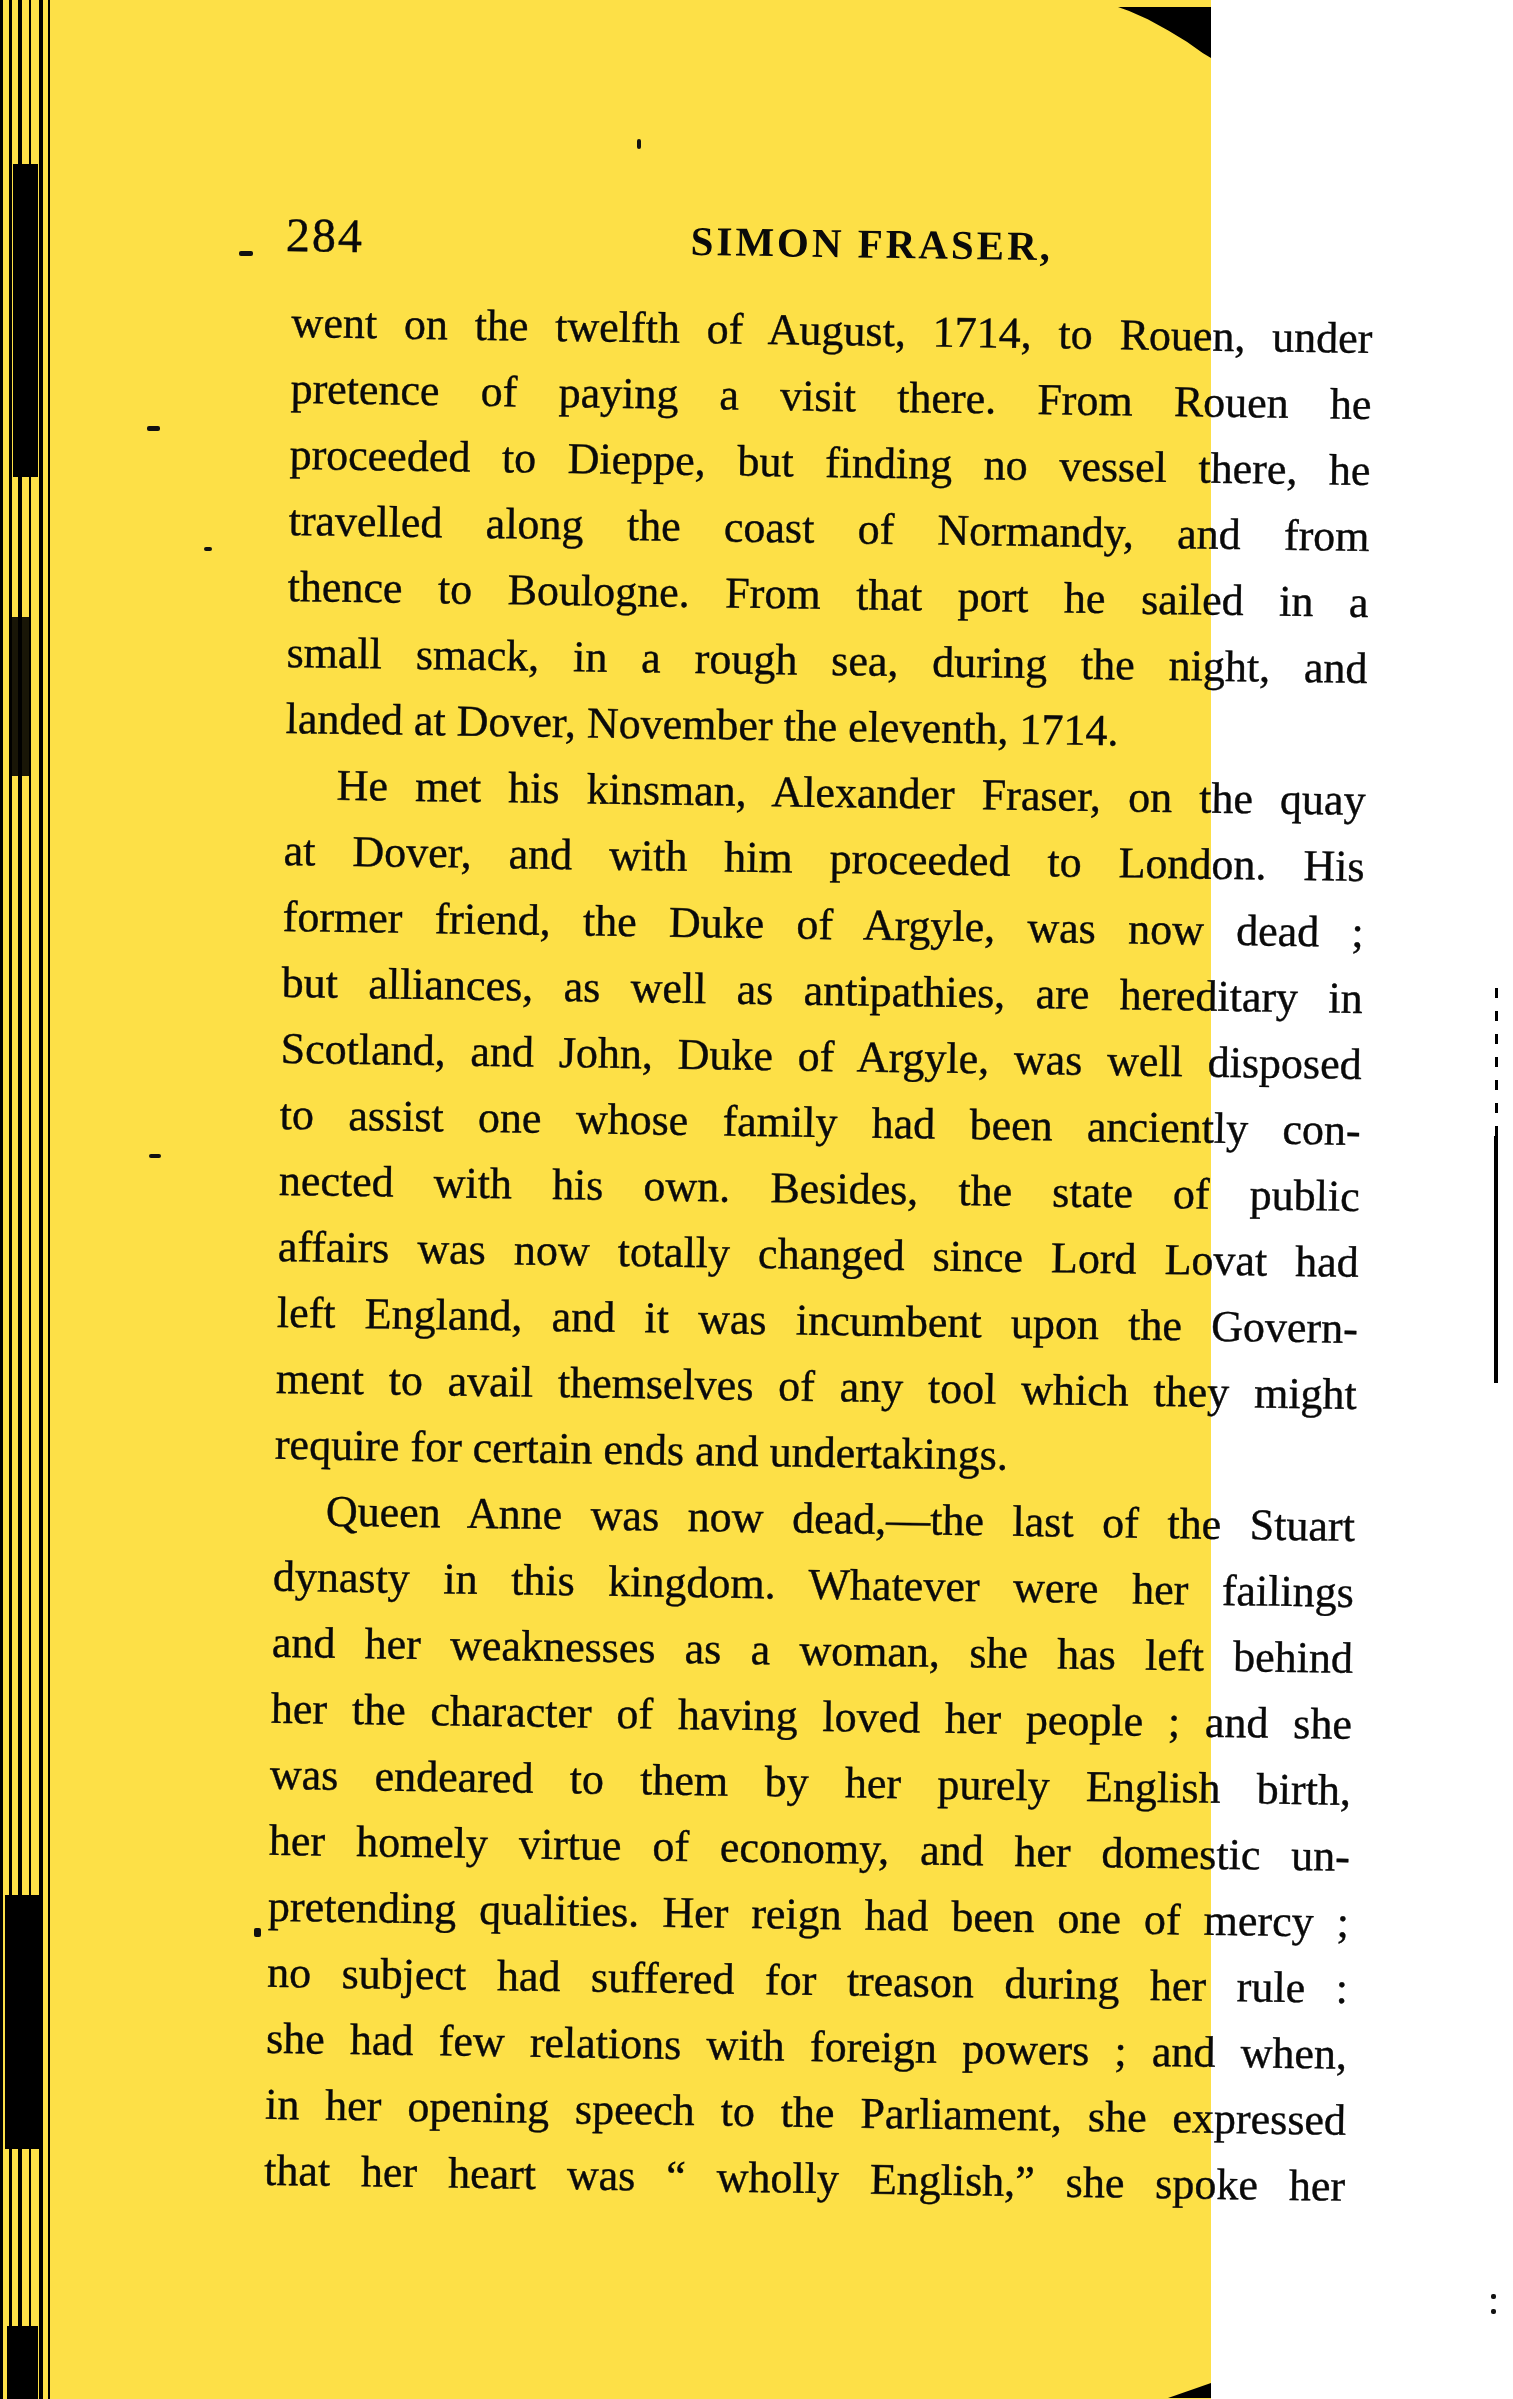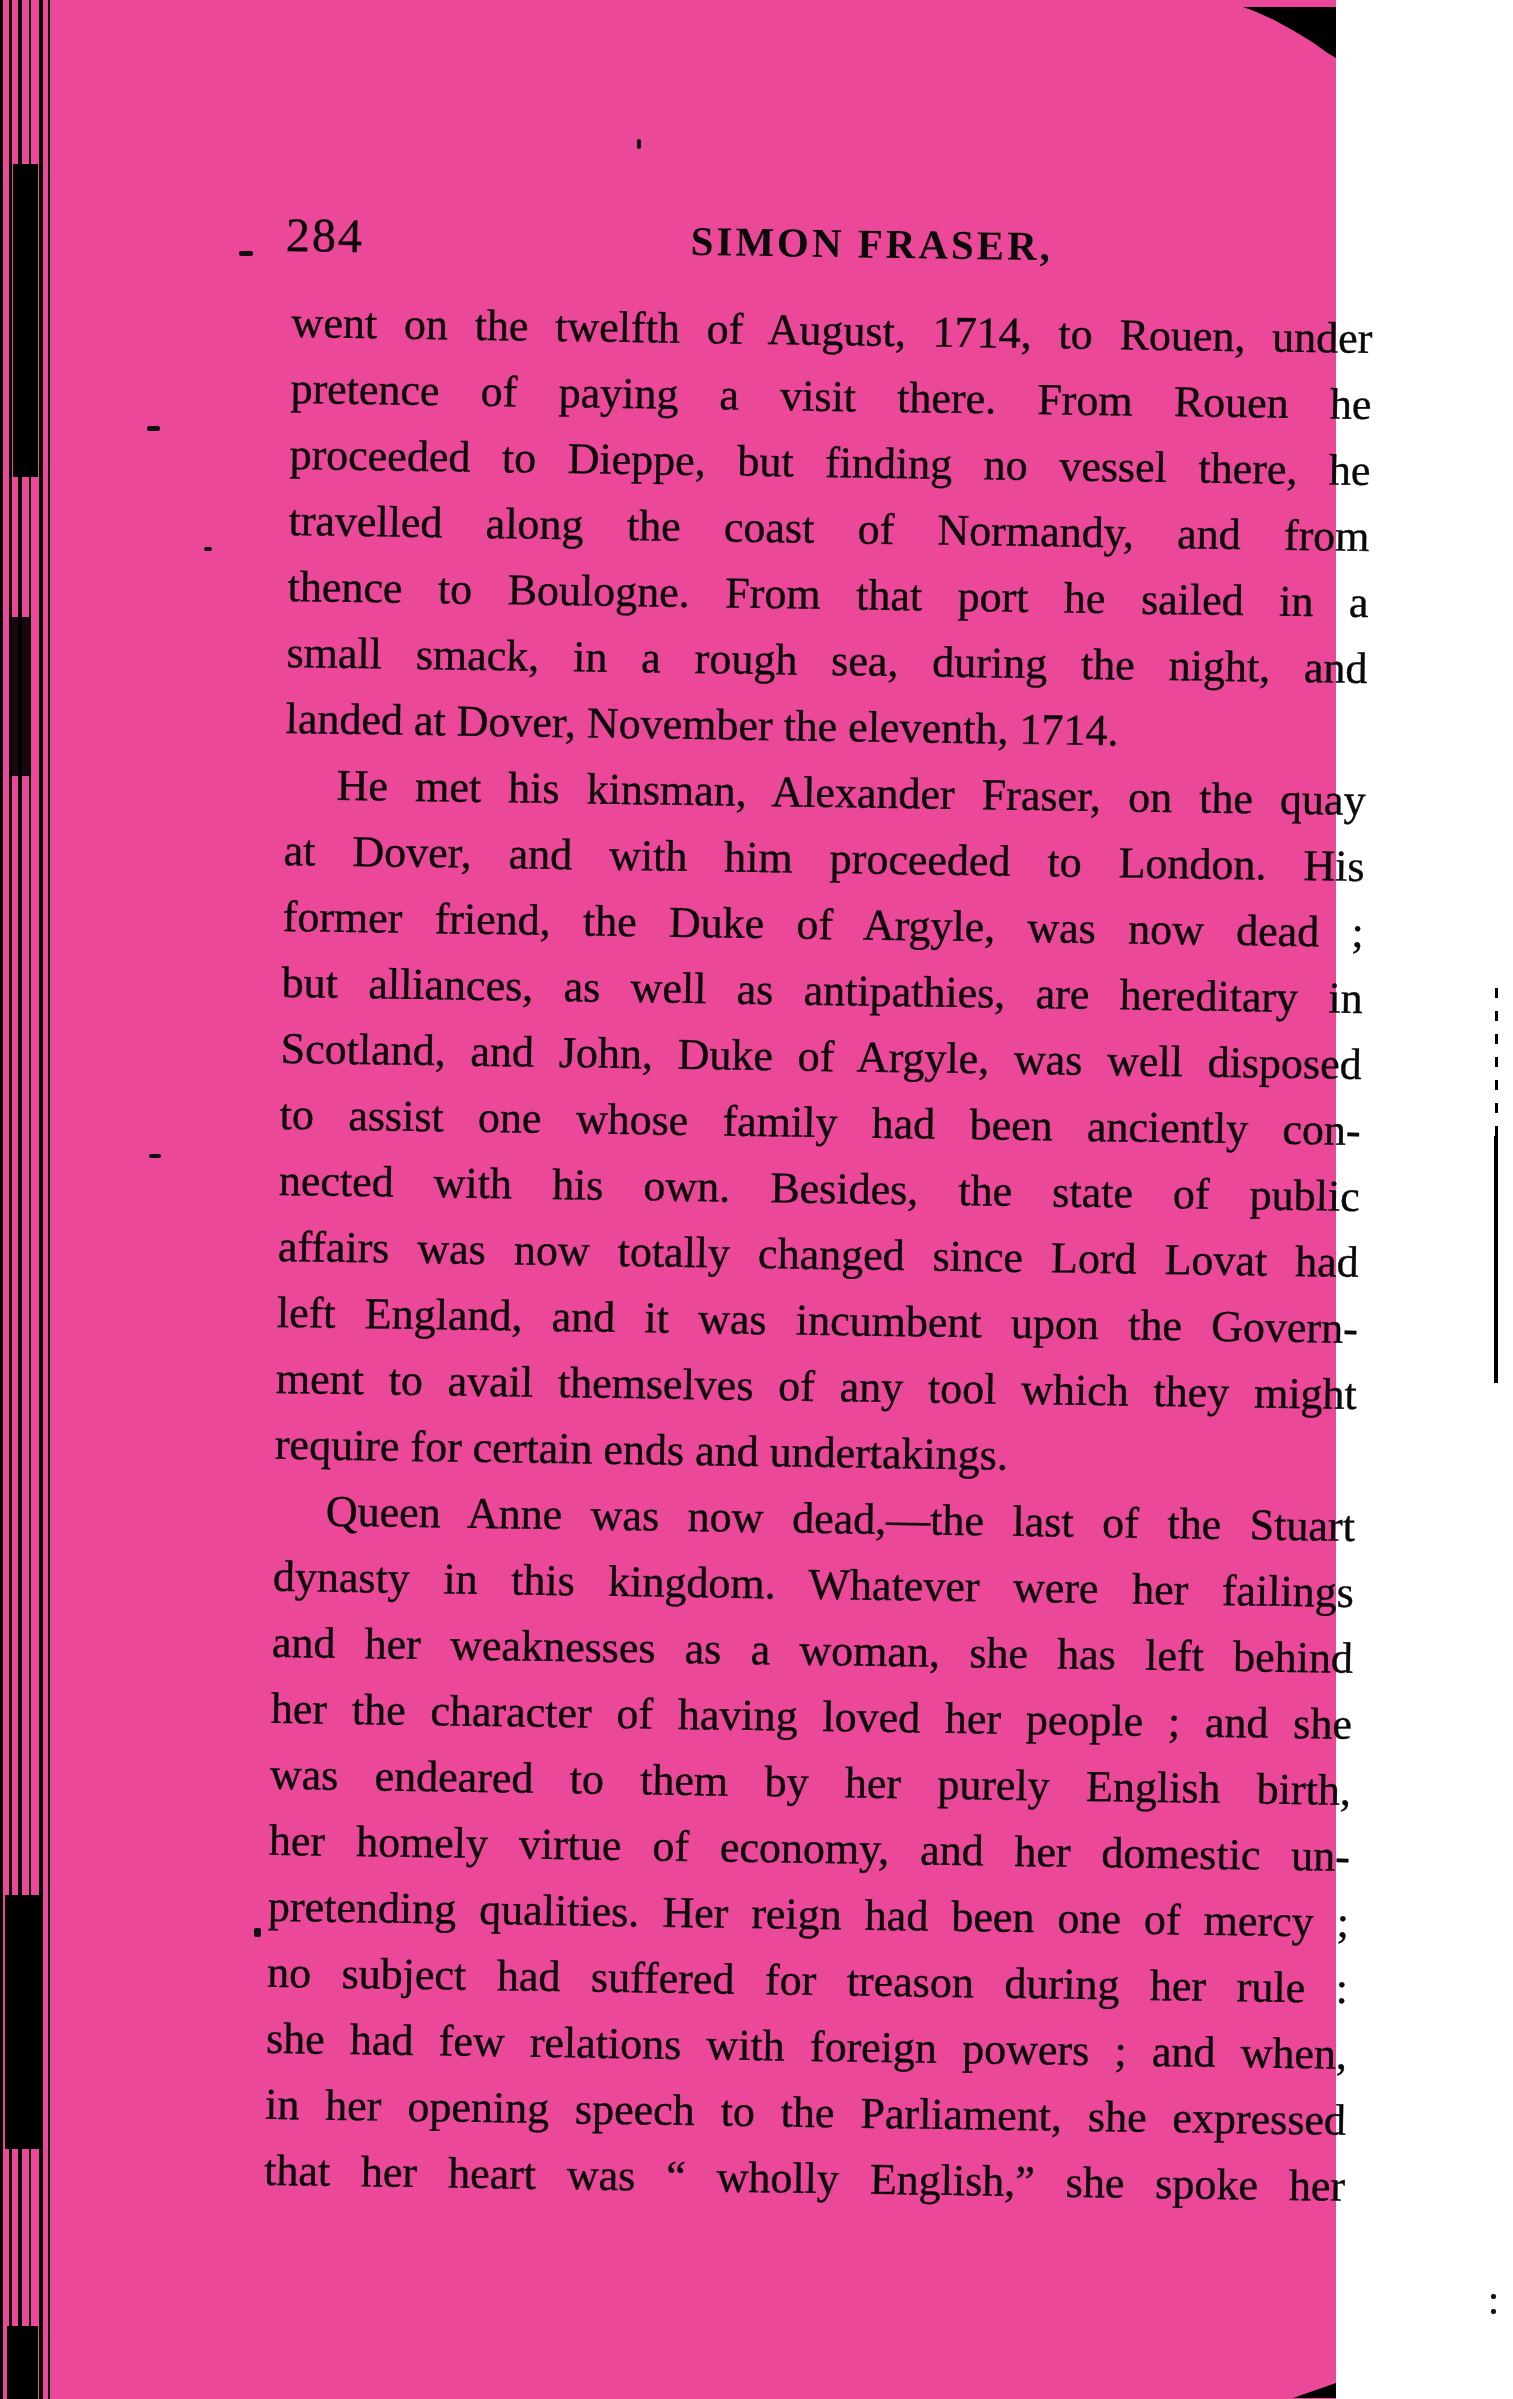--- a/index.html
+++ b/index.html
@@ -5,23 +5,23 @@
   html, body {
     margin: 0;
     padding: 0;
     width: 1513px;
     height: 2400px;
     background: #ffffff;
     overflow: hidden;
   }
   .page {
     position: relative;
-    width: 1336px;
+    width: 1211px;
     height: 2400px;
-    background: #ec4899;
+    background: #fde047;
     font-family: "Liberation Serif", "DejaVu Serif", serif;
     color: #0a0a0a;
   }
   
   .rot {
     position: absolute;
     left: 0; top: 0; right: 0; bottom: 0;
     transform: rotate(0.85deg);
     transform-origin: 292px 294px;
   }

